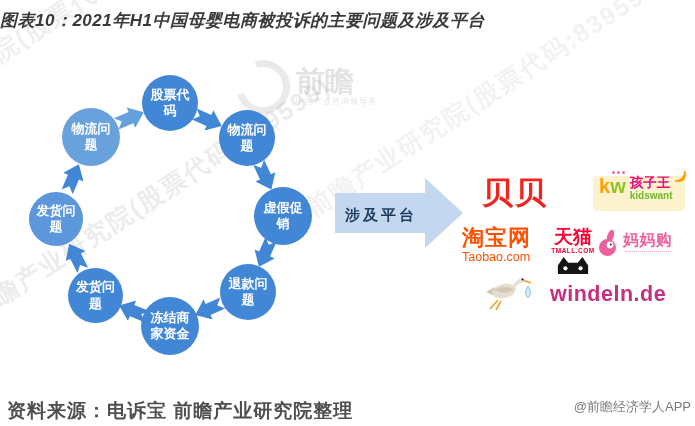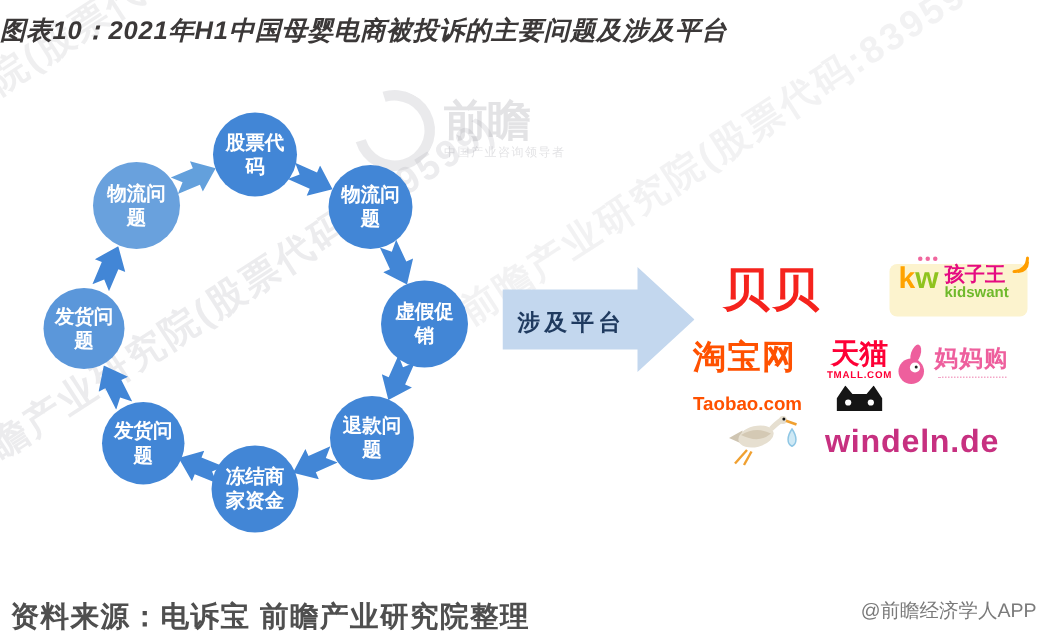--- a/index.html
+++ b/index.html
@@ -50,21 +50,21 @@
   .kw .k{color:#ffa300;}
   .kw .w{color:#8fc31f;}
   .kw-dots{position:absolute;top:-5px;left:13px;display:flex;gap:2px;}
   .kw-dots i{width:3px;height:3px;border-radius:50%;background:#f0679e;display:block;}
   .kidswant-col{display:flex;flex-direction:column;line-height:1;}
   .kidswant-cn{font-size:13.5px;font-weight:800;color:#e50b81;}
   .kidswant-en{font-size:10px;font-weight:700;color:#6fb92c;margin-top:1px;}
   .kw-arcs{position:absolute;top:-6px;right:-3px;width:14px;height:14px;}
   .taobao{left:462px;top:227px;line-height:1;}
   .taobao-cn{font-size:22px;font-weight:800;color:#ff5100;letter-spacing:1px;}
-  .taobao-en{font-size:12.5px;font-weight:700;color:#ff5100;margin-top:14px;}
+  .taobao-en{font-size:12.5px;font-weight:400;color:#ff5100;margin-top:2px;}
   .tmall{left:548px;top:227px;width:50px;text-align:center;line-height:1;}
   .tmall-cn{font-size:19px;font-weight:800;color:#fe0036;}
   .tmall-en{font-size:6.5px;font-weight:700;color:#fe0036;letter-spacing:.5px;margin-top:2px;}
   .tmall-cat{margin:2px auto 0;display:block;}
   .mamagou{left:597px;top:229px;display:flex;align-items:flex-start;gap:4px;}
   .mamagou-col{display:flex;flex-direction:column;align-items:center;line-height:1;margin-top:3px;}
   .mamagou-cn{font-size:15.5px;font-weight:800;color:#ee5f9d;letter-spacing:1px;}
   .mamagou-sub{margin-top:3px;width:46px;border-top:1px dotted #f3a7c8;height:0;}
   .windeln{left:484px;top:276px;display:flex;align-items:center;gap:14px;}
   .windeln-text{font-size:21.5px;font-weight:800;color:#c73080;letter-spacing:.5px;}

